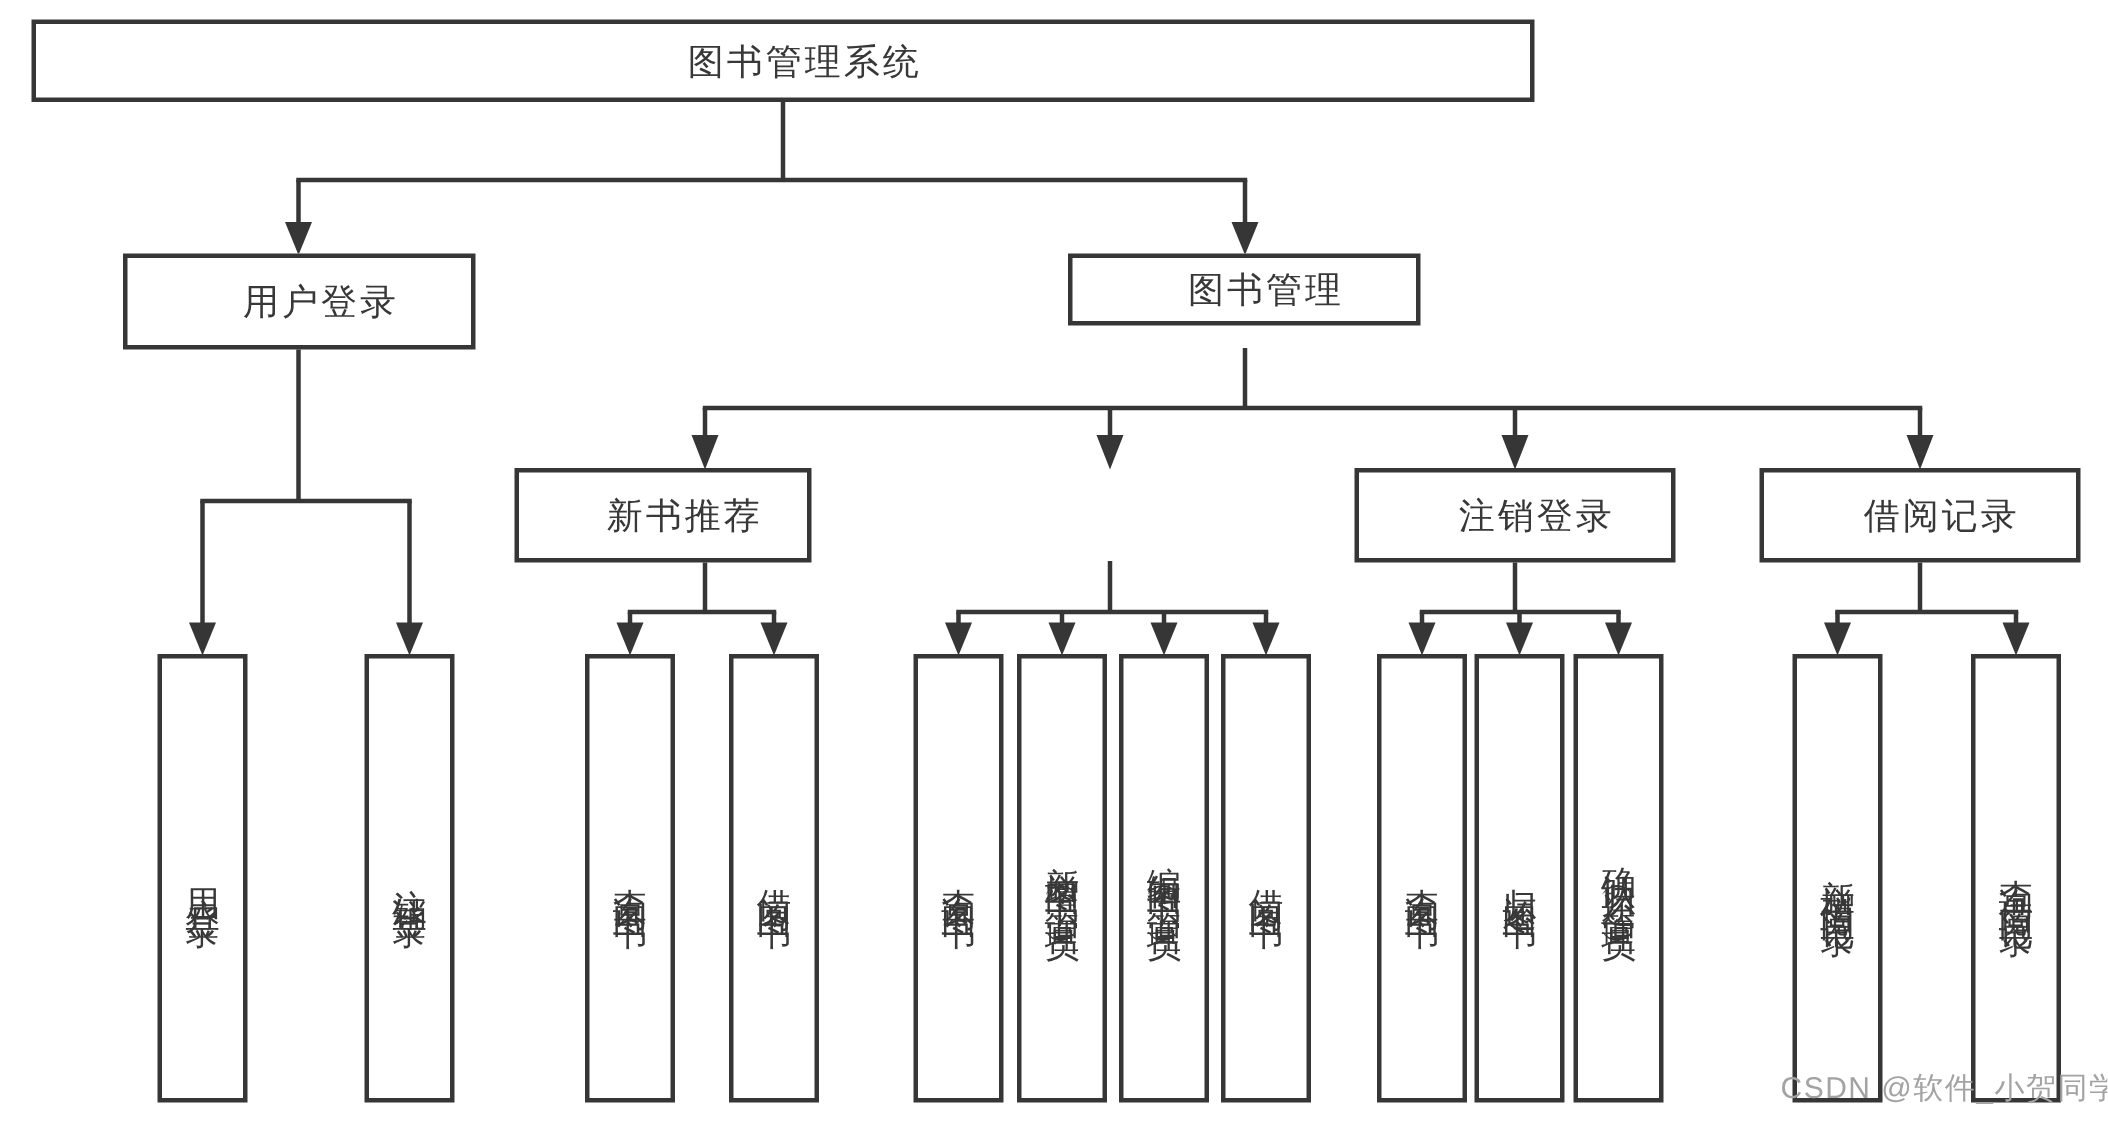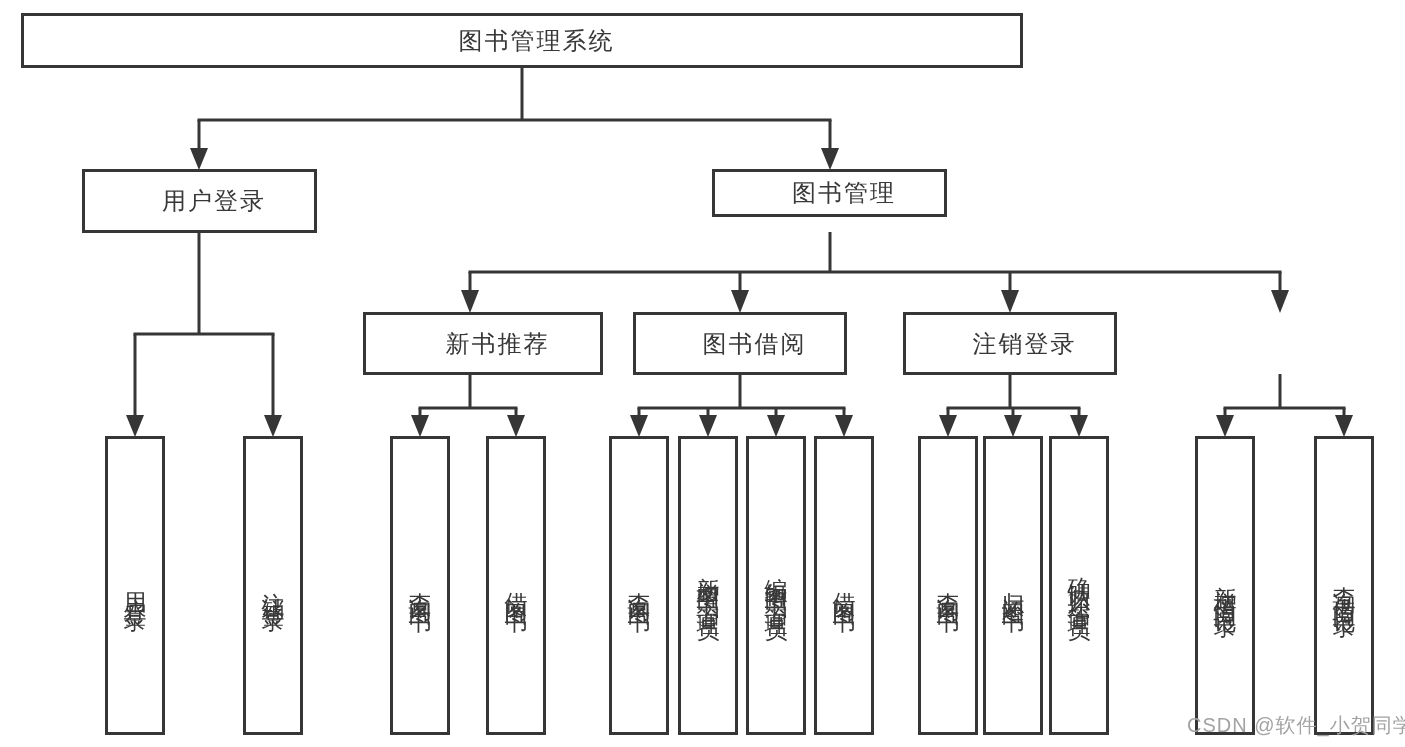--- a/index.html
+++ b/index.html
@@ -94,23 +94,23 @@
     <polygon points="1216,415 1234,415 1225,437"></polygon>
     <line x1="1344" y1="408" x2="1344" y2="417"></line>
     <polygon points="1335,415 1353,415 1344,437"></polygon>
   </svg>
 
   <div class="box hbox" style="left:21px;top:13px;width:1002px;height:55px;">图书管理系统</div>
 
   <div class="box hbox" style="left:82px;top:169px;width:235px;height:64px;">用户登录</div>
   <div class="box hbox" style="left:712px;top:169px;width:235px;height:48px;">图书管理</div>
 
-  <div class="box hbox" style="left:363px;top:312px;width:240px;height:63px;">新书推荐</div>
-  <div class="box hbox" style="left:633px;top:312px;width:214px;height:63px;">图书借阅</div>
+  <div class="box hbox" style="left:343px;top:312px;width:198px;height:63px;">新书推荐</div>
   <div class="box hbox" style="left:903px;top:312px;width:214px;height:63px;">注销登录</div>
+  <div class="box hbox" style="left:1173px;top:312px;width:214px;height:63px;">借阅记录</div>
 
   <div class="box vbox" style="left:105px;top:436px;width:60px;height:299px;">用户登录</div>
   <div class="box vbox" style="left:243px;top:436px;width:60px;height:299px;">注销登录</div>
 
   <div class="box vbox" style="left:390px;top:436px;width:60px;height:299px;">查询图书</div>
   <div class="box vbox" style="left:486px;top:436px;width:60px;height:299px;">借阅图书</div>
 
   <div class="box vbox" style="left:609px;top:436px;width:60px;height:299px;">查询图书</div>
   <div class="box vbox" style="left:678px;top:436px;width:60px;height:299px;">新增图书（管理员）</div>
   <div class="box vbox" style="left:746px;top:436px;width:60px;height:299px;">编辑图书（管理员）</div>

